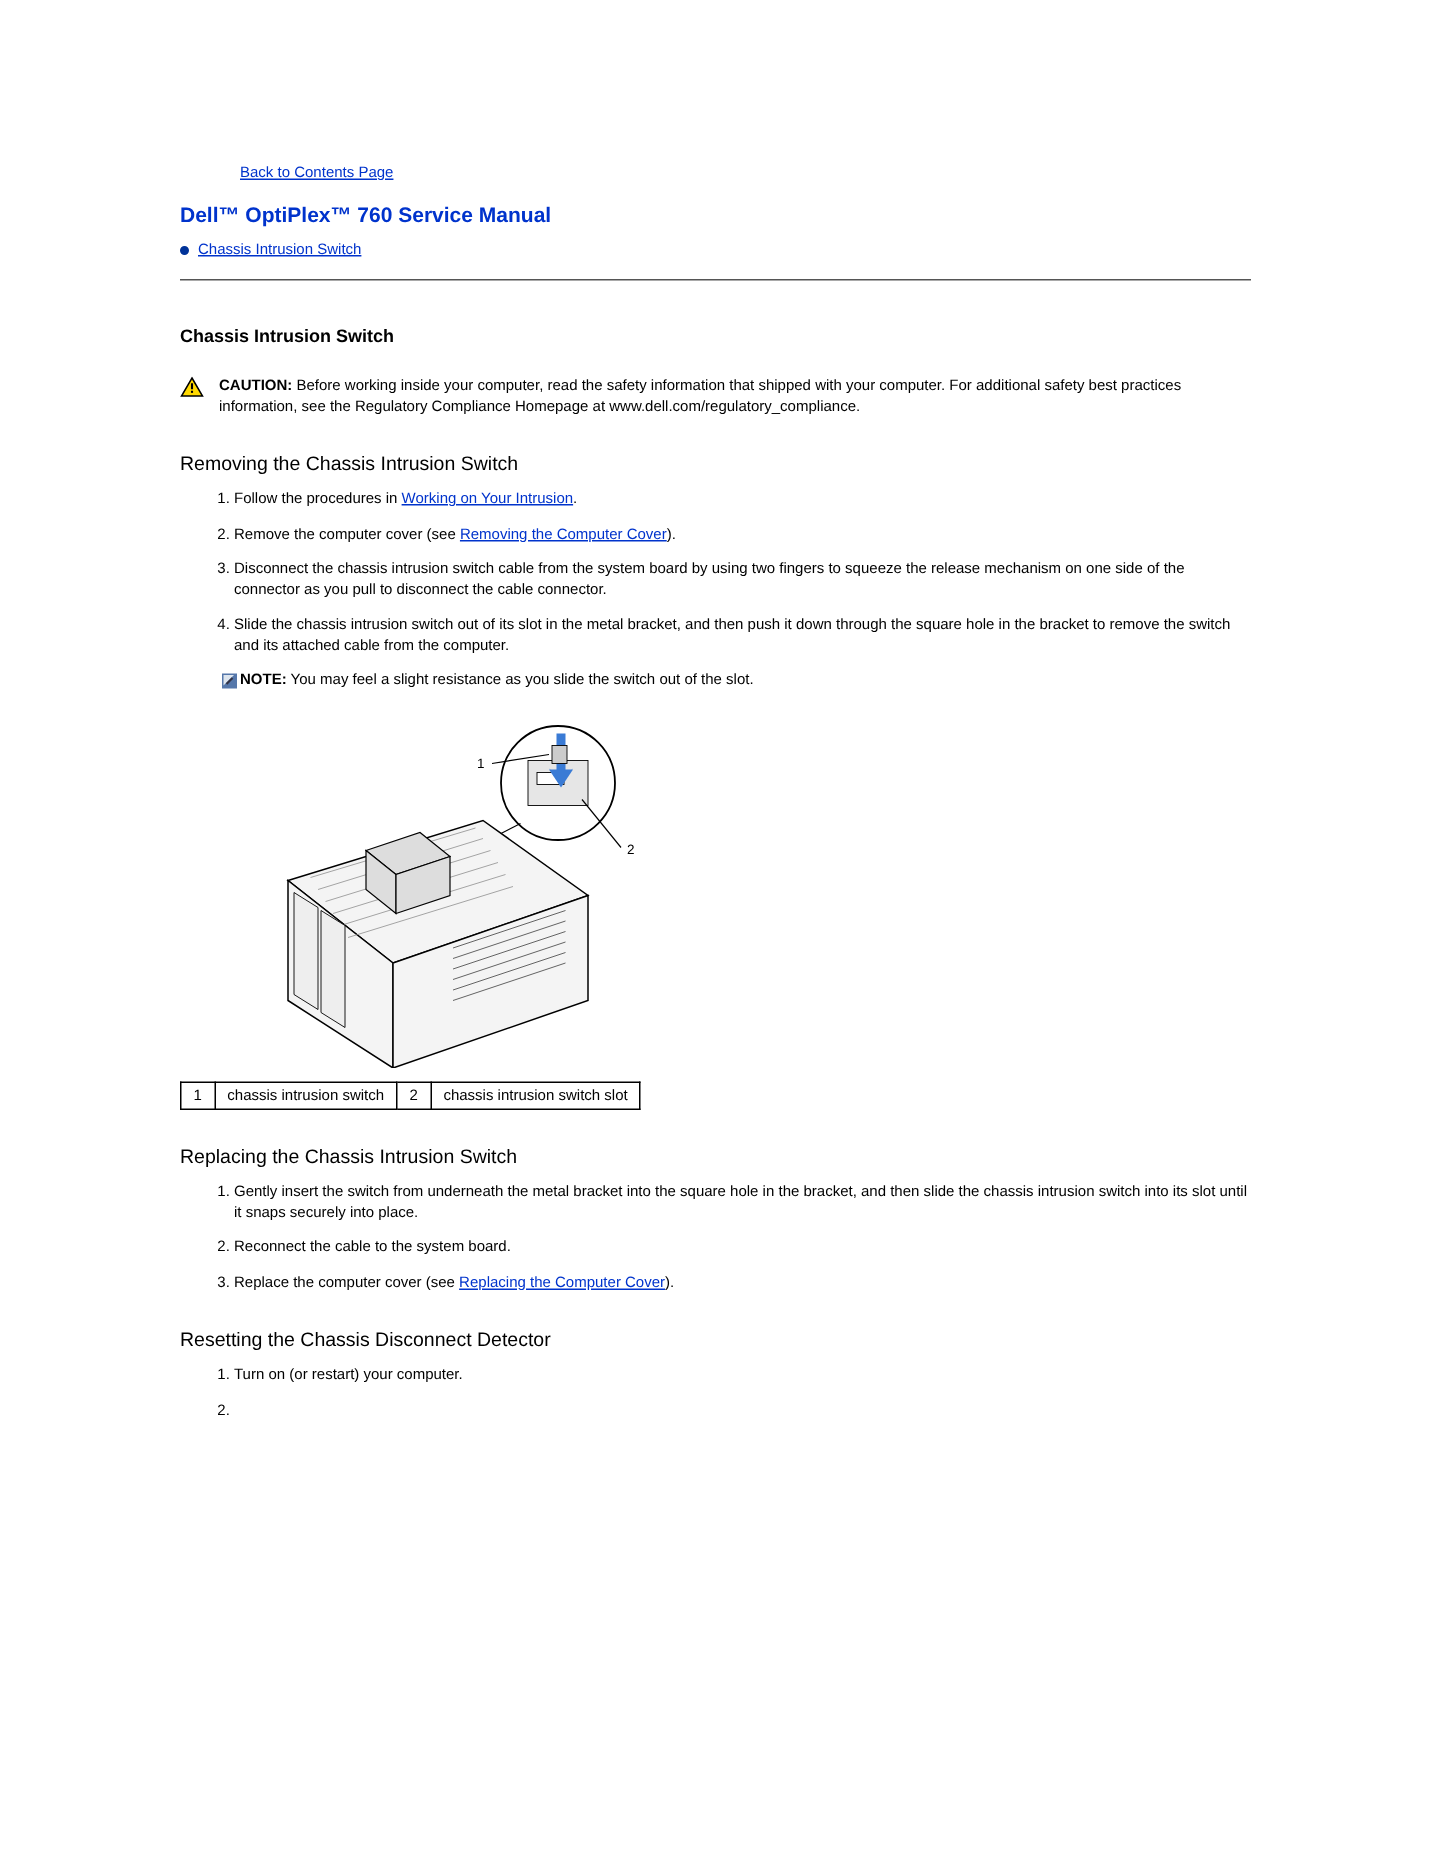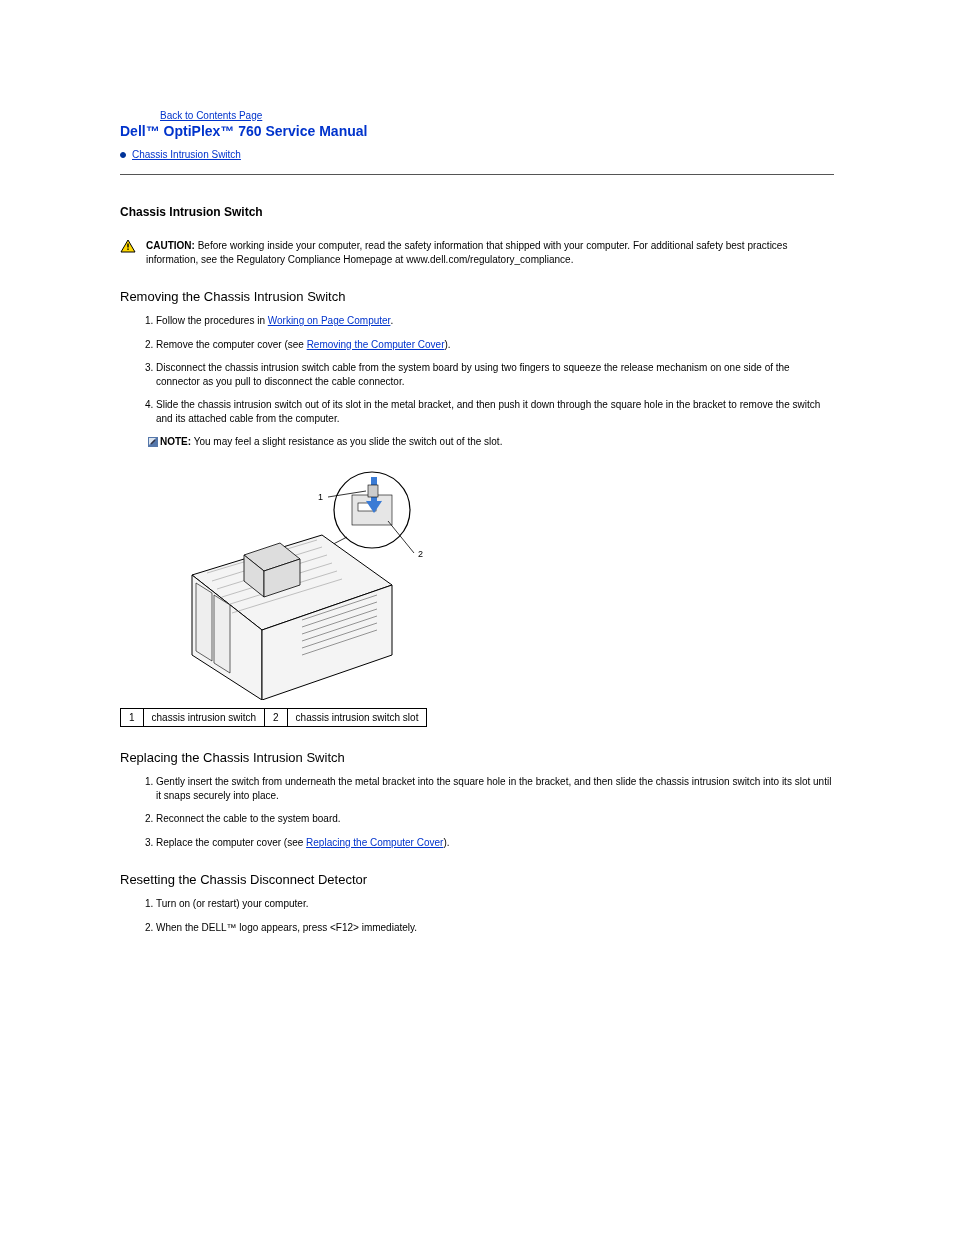--- a/index.html
+++ b/index.html
@@ -9,21 +9,21 @@
     color: #000;
     background: #fff;
     padding: 110px 120px 40px 120px;
     width: 954px;
   }
   .toc-link {
     color: #0033cc;
     text-decoration: underline;
     font-size: 10px;
     display: inline-block;
-    margin-bottom: 2px;
+    margin-bottom: 14px;
     padding-left: 40px;
   }
   .manual-title {
     color: #0033cc;
     font-weight: bold;
     font-size: 14px;
     margin-bottom: 10px;
   }
   .bullet-row {
     display: flex;
@@ -128,21 +128,21 @@
   <span class="caution-text">
     <b>CAUTION:</b>
     <span>Before working inside your computer, read the safety information that shipped with your computer. For additional safety best practices information, see the Regulatory Compliance Homepage at www.dell.com/regulatory_compliance.</span>
   </span>
 </div>
 
 <div class="sub-h">Removing the Chassis Intrusion Switch</div>
 
 <ol class="num">
   <li>
-    <span>Follow the procedures in </span><a href="#" class="blue-link">Working on Page Computer</a><span>.</span>
+    <span>Follow the procedures in </span><a href="#" class="blue-link">Working on Your Intrusion</a><span>.</span>
   </li>
   <li>
     <span>Remove the computer cover (see </span><a href="#" class="blue-link">Removing the Computer Cover</a><span>).</span>
   </li>
   <li>Disconnect the chassis intrusion switch cable from the system board by using two fingers to squeeze the release mechanism on one side of the connector as you pull to disconnect the cable connector.</li>
   <li>Slide the chassis intrusion switch out of its slot in the metal bracket, and then push it down through the square hole in the bracket to remove the switch and its attached cable from the computer.</li>
 </ol>
 
 <div class="note-row">
   <span class="note-icon">
@@ -235,18 +235,17 @@
   <li>
     <span>Replace the computer cover (see </span><a href="#" class="blue-link">Replacing the Computer Cover</a><span>).</span>
   </li>
 </ol>
 
 <div class="sub-h">Resetting the Chassis Disconnect Detector</div>
 
 <ol class="num">
   <li>Turn on (or restart) your computer.</li>
   <li>
-    <div class="indent" style="margin-left:0;">When the DELL™ logo appears, press &lt;F12&gt; immediately.</div>
   </li>
 </ol>
 
 
 
 
 </body></html>

